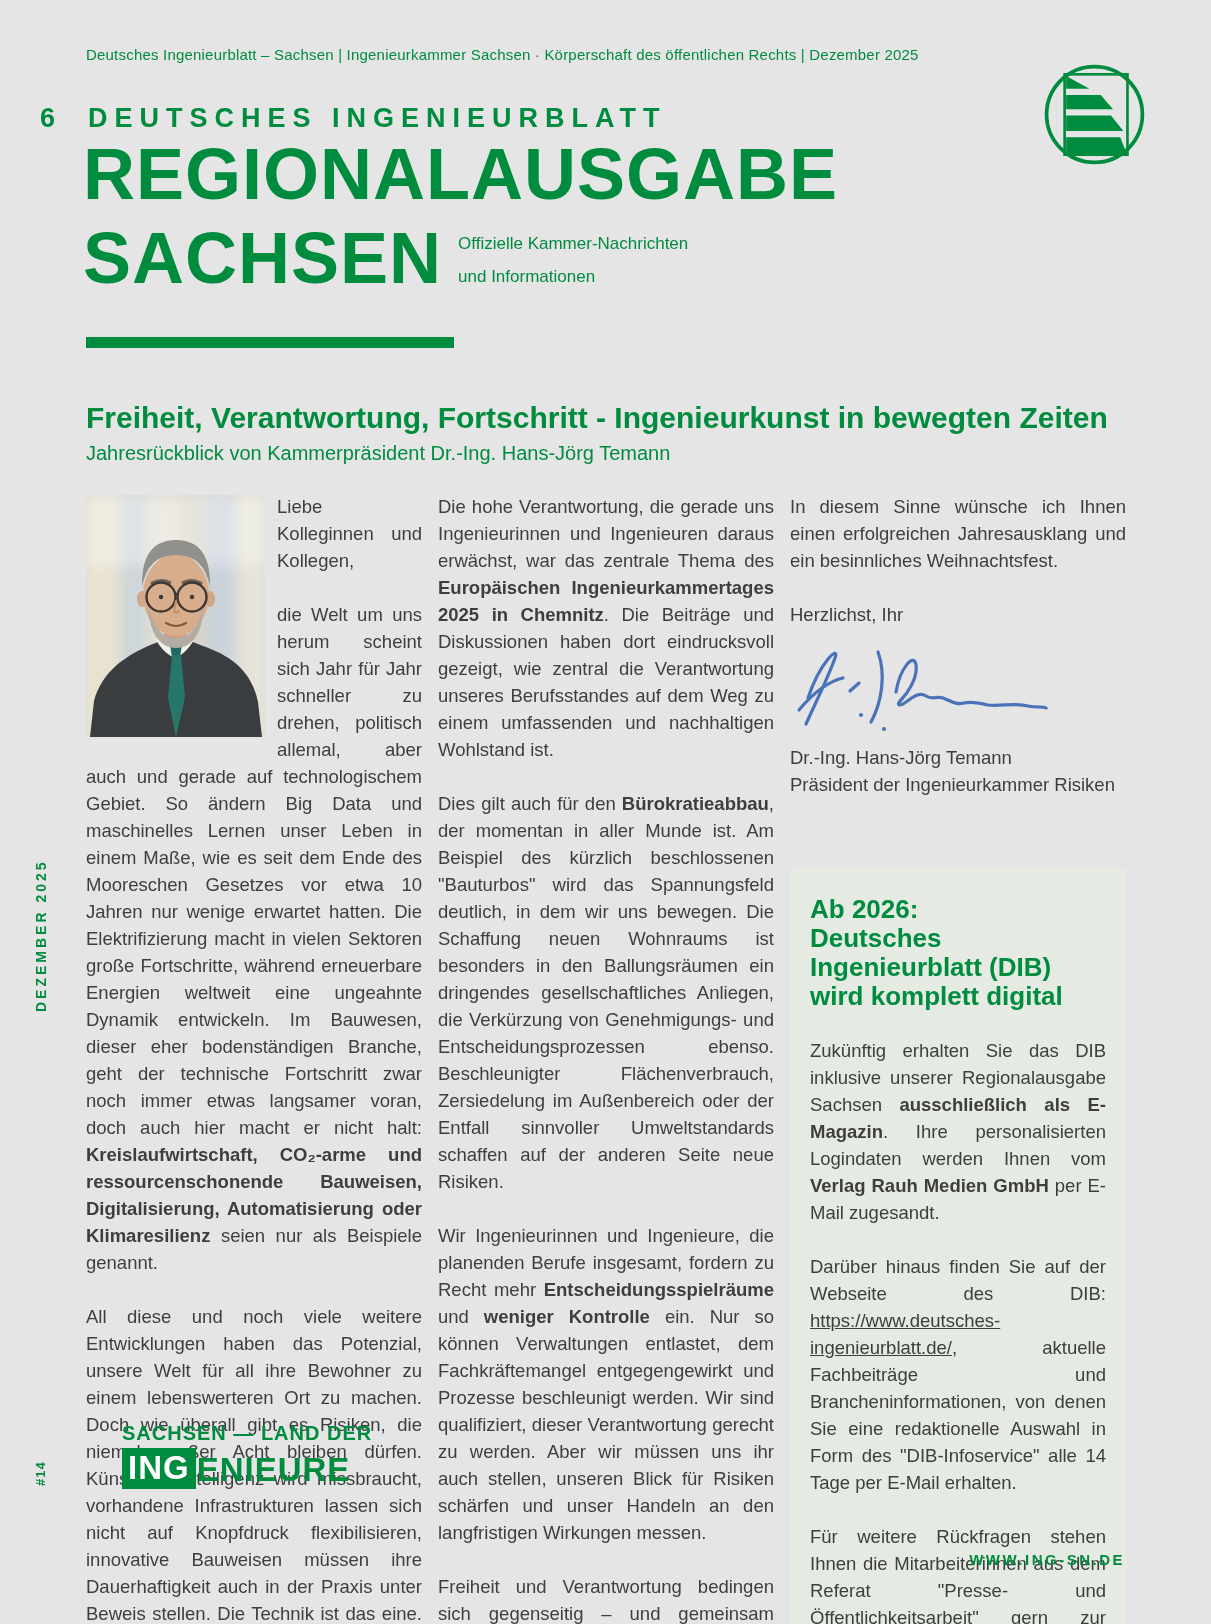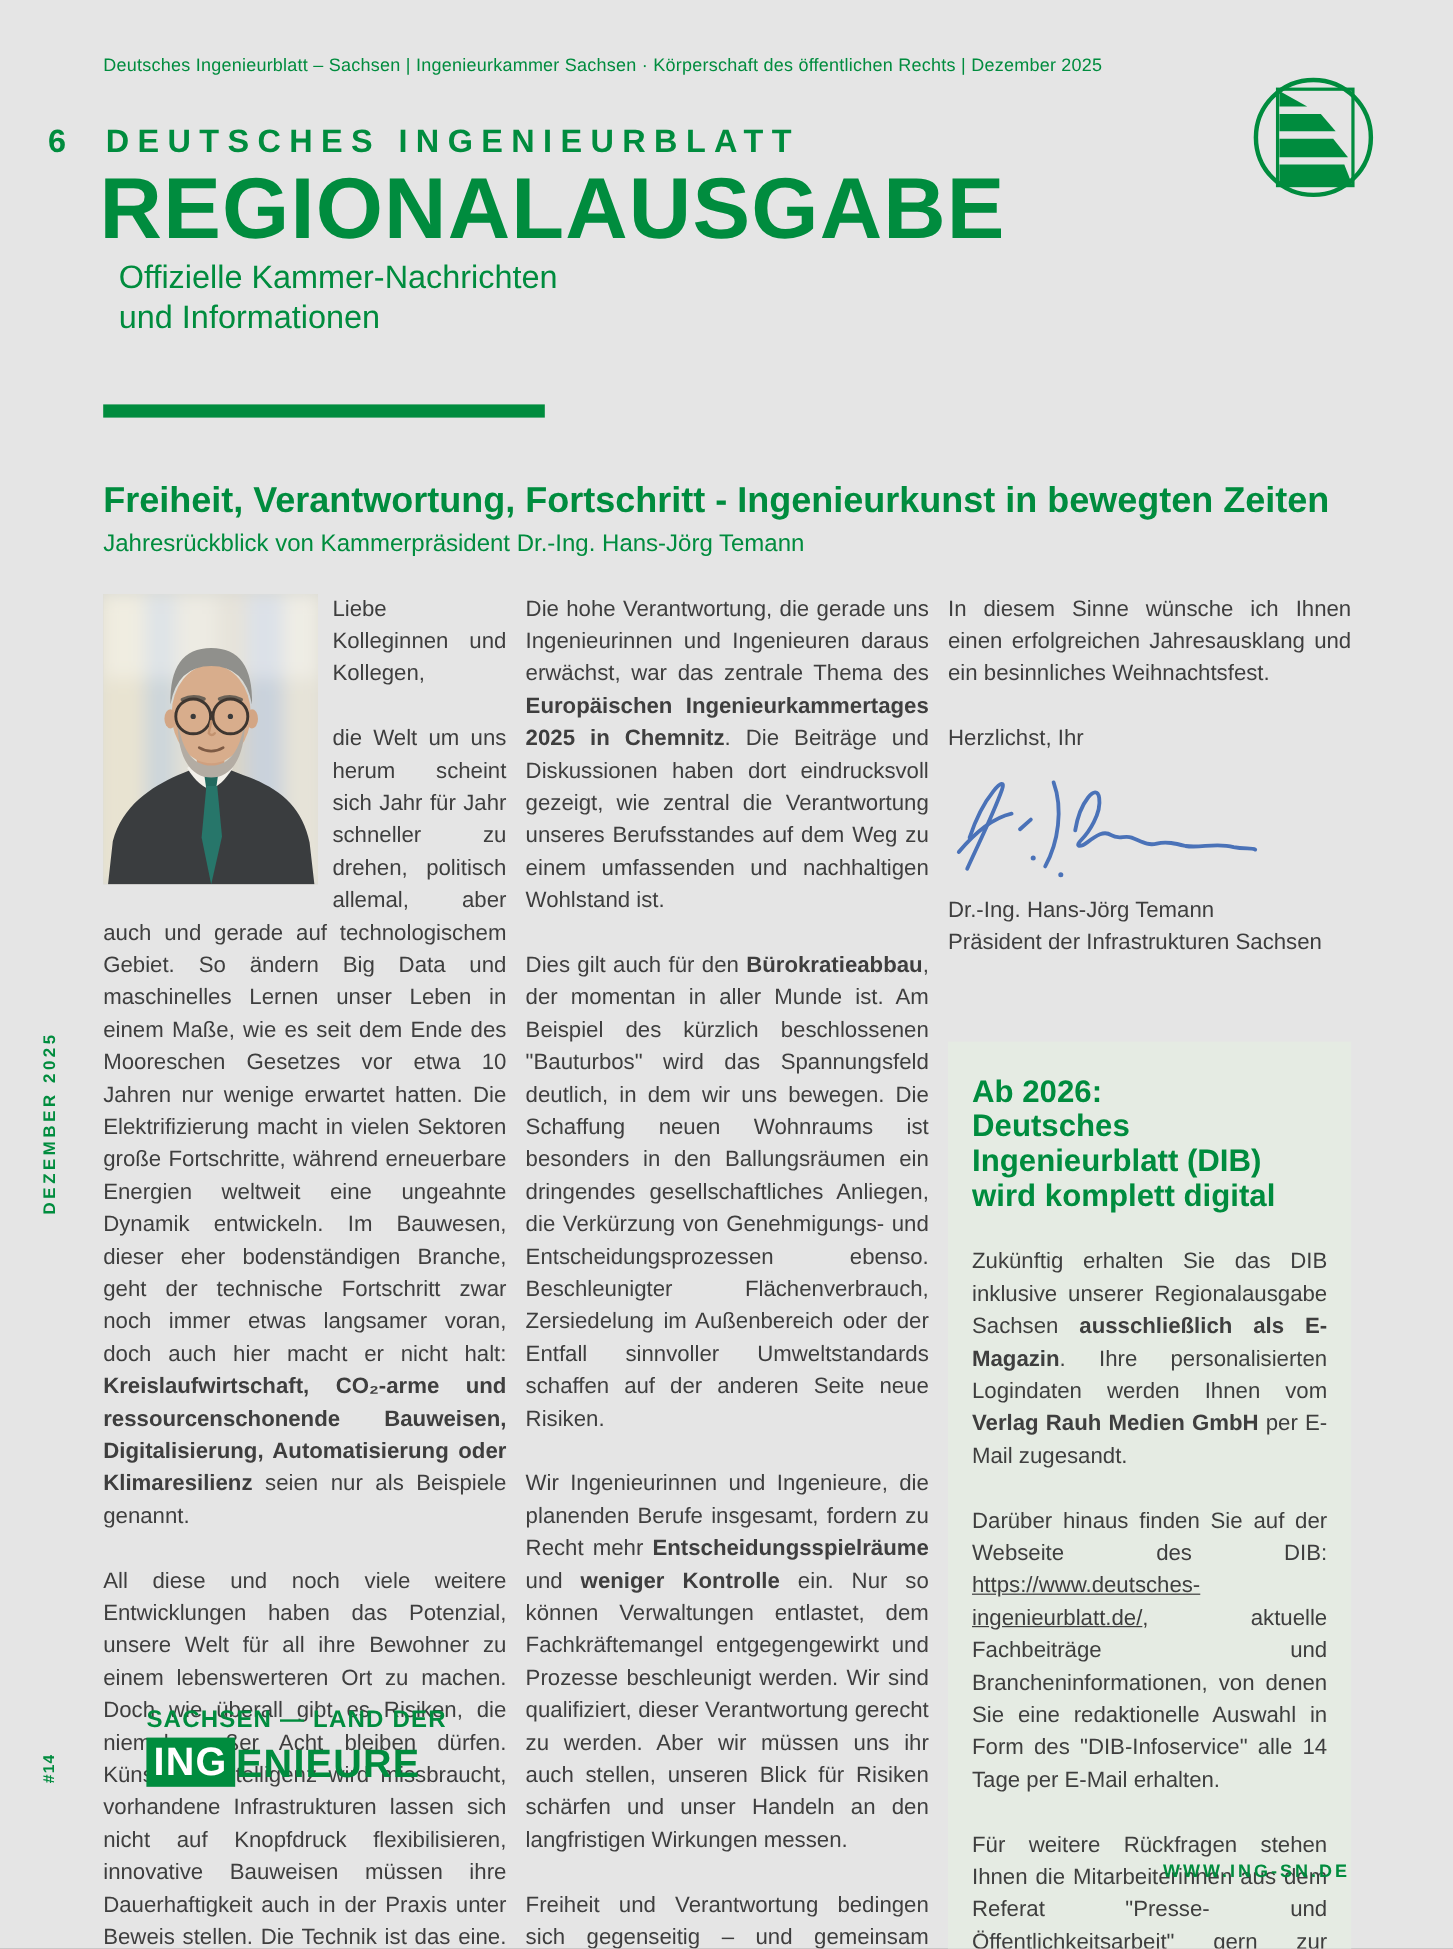--- a/index.html
+++ b/index.html
@@ -30,21 +30,21 @@
   }
   .edition{position:absolute;left:83px;top:133px;}
   .edition .line1{
     font-size:72px;font-weight:700;color:#008c3e;letter-spacing:1px;line-height:82px;margin:0;
   }
   .edition .row2{display:flex;align-items:flex-end;}
   .edition .line2{
     font-size:72px;font-weight:700;color:#008c3e;letter-spacing:1px;line-height:86px;margin:0;
   }
   .edition .tagline{
-    font-size:27px;color:#008c3e;line-height:33px;margin:0 0 8px 16px;
+    font-size:17px;color:#008c3e;line-height:33px;margin:0 0 8px 16px;
     white-space:pre-line;font-weight:400;
   }
   .green-bar{
     position:absolute;left:86px;top:337px;width:368px;height:11px;background:#008c3e;
   }
 
   
   .headline-block{position:absolute;left:86px;top:400px;width:1040px;}
   .headline{font-size:30px;font-weight:700;color:#008c3e;margin:0;line-height:36px;}
   .subheadline{font-size:20px;font-weight:400;color:#008c3e;margin:5px 0 0 0;line-height:24px;}
@@ -122,20 +122,21 @@
   </div>
 
   <div class="kicker">
     <span>6</span>
     <span>DEUTSCHES INGENIEURBLATT</span>
   </div>
 
   <div class="edition">
     <div class="line1">REGIONALAUSGABE</div>
     <div class="row2">
+      <div class="line2">SACHSEN</div>
       <div class="tagline">Offizielle Kammer-Nachrichten
 und Informationen</div>
     </div>
   </div>
   <div class="green-bar"></div>
 
   <div class="headline-block">
     <h2 class="headline">Freiheit, Verantwortung, Fortschritt - Ingenieurkunst in bewegten Zeiten</h2>
     <p class="subheadline">Jahresrückblick von Kammerpräsident Dr.-Ing. Hans-Jörg Temann</p>
   </div>
@@ -204,21 +205,21 @@
           <path d="M60,55 L69,47"></path>
           <path d="M88,16 C96,38 92,66 81,86"></path>
           <path d="M106,56 C110,32 124,16 126,29 C128,42 117,58 111,64 C106,69 109,71 116,66 C124,60 130,56 136,60 C142,64 147,60 153,62 C161,65 166,69 174,67 C182,65 190,67 198,69 C210,71 224,66 238,70 C247,72 253,70 256,72"></path>
         </g>
         <circle cx="71" cy="79" r="2.1" fill="#4a72b8"></circle>
         <circle cx="94" cy="93" r="2.1" fill="#4a72b8"></circle>
       </svg>
 
       <div class="sig-name no-justify">
         <p>Dr.-Ing. Hans-Jörg Temann</p>
-        <p>Präsident der Infrastrukturen Sachsen</p>
+        <p>Präsident der Ingenieurkammer Risiken</p>
       </div>
 
       <div class="infobox">
         <h3>Ab 2026:
 Deutsches Ingenieurblatt (DIB)
 wird komplett digital</h3>
         <p><span>Zukünftig erhalten Sie das DIB inklusive unserer Regionalausgabe Sachsen </span><span style="font-weight: 700;">ausschließlich als E-Magazin</span><span>. Ihre personalisierten Logindaten werden Ihnen vom </span><span style="font-weight: 700;">Verlag Rauh Medien GmbH</span><span> per E-Mail zugesandt.</span></p>
         <p><span>Darüber hinaus finden Sie auf der Webseite des DIB: </span><span class="link">https://www.deutsches-ingenieurblatt.de/</span><span>, aktuelle Fachbeiträge und Brancheninformationen, von denen Sie eine redaktionelle Auswahl in Form des "DIB-Infoservice" alle 14 Tage per E-Mail erhalten.</span></p>
         <p><span>Für weitere Rückfragen stehen Ihnen die Mitarbeiterinnen aus dem Referat "Presse- und Öffentlichkeitsarbeit" gern zur Verfügung.</span></p>
       </div>

